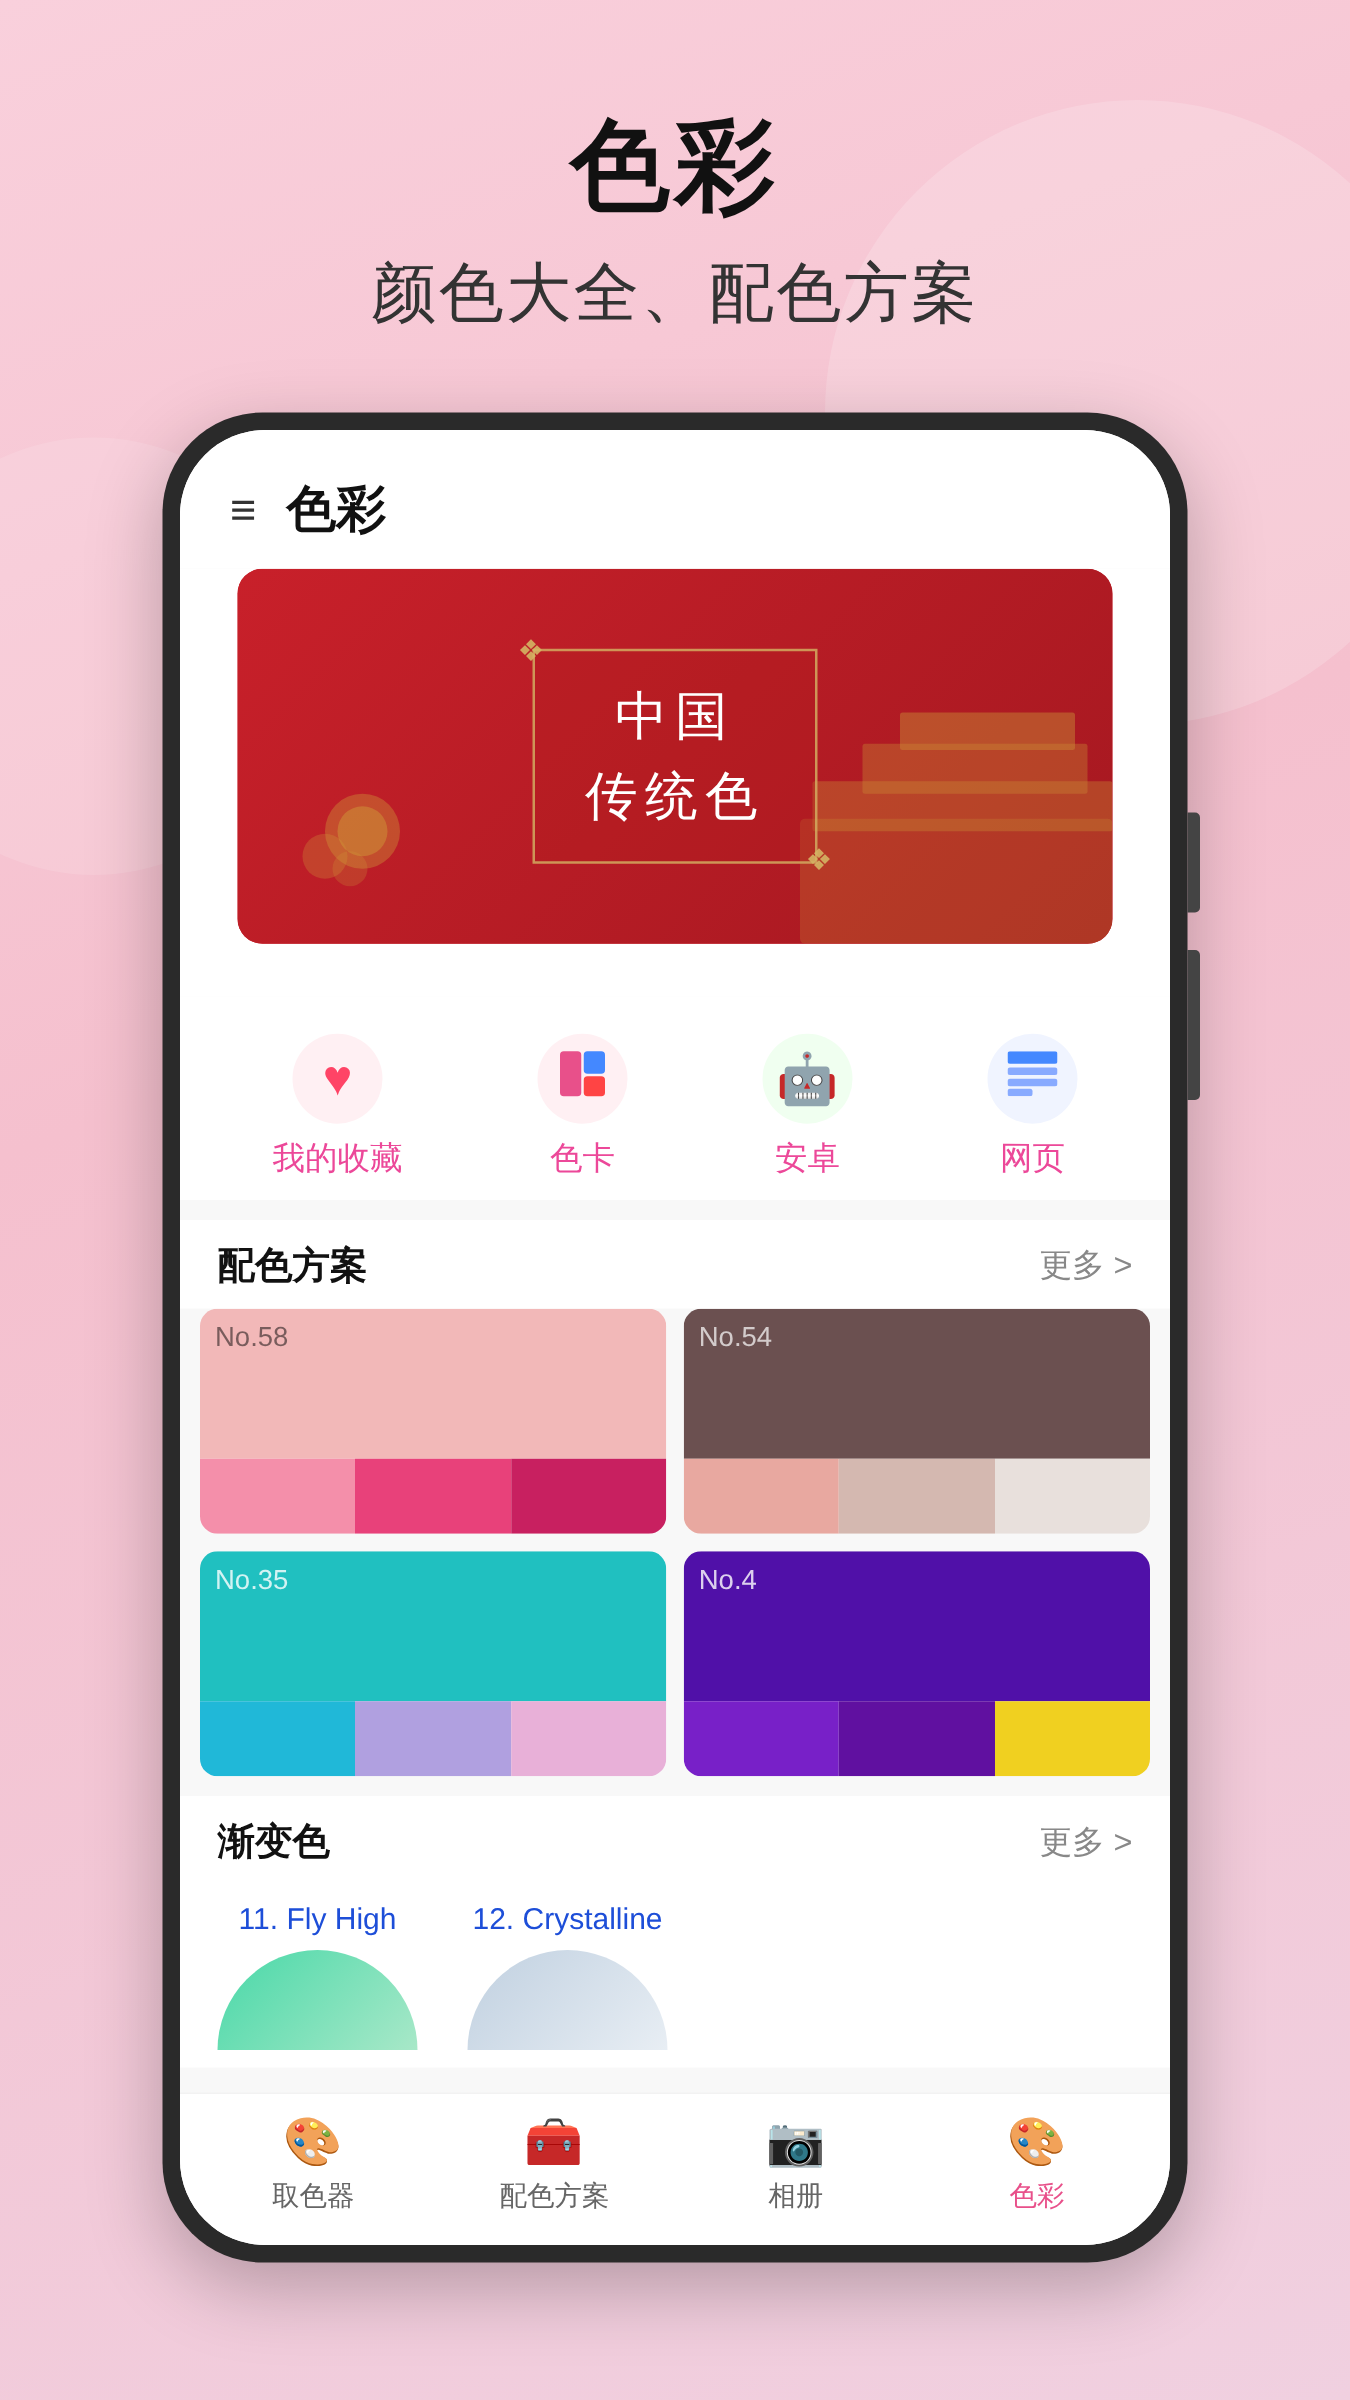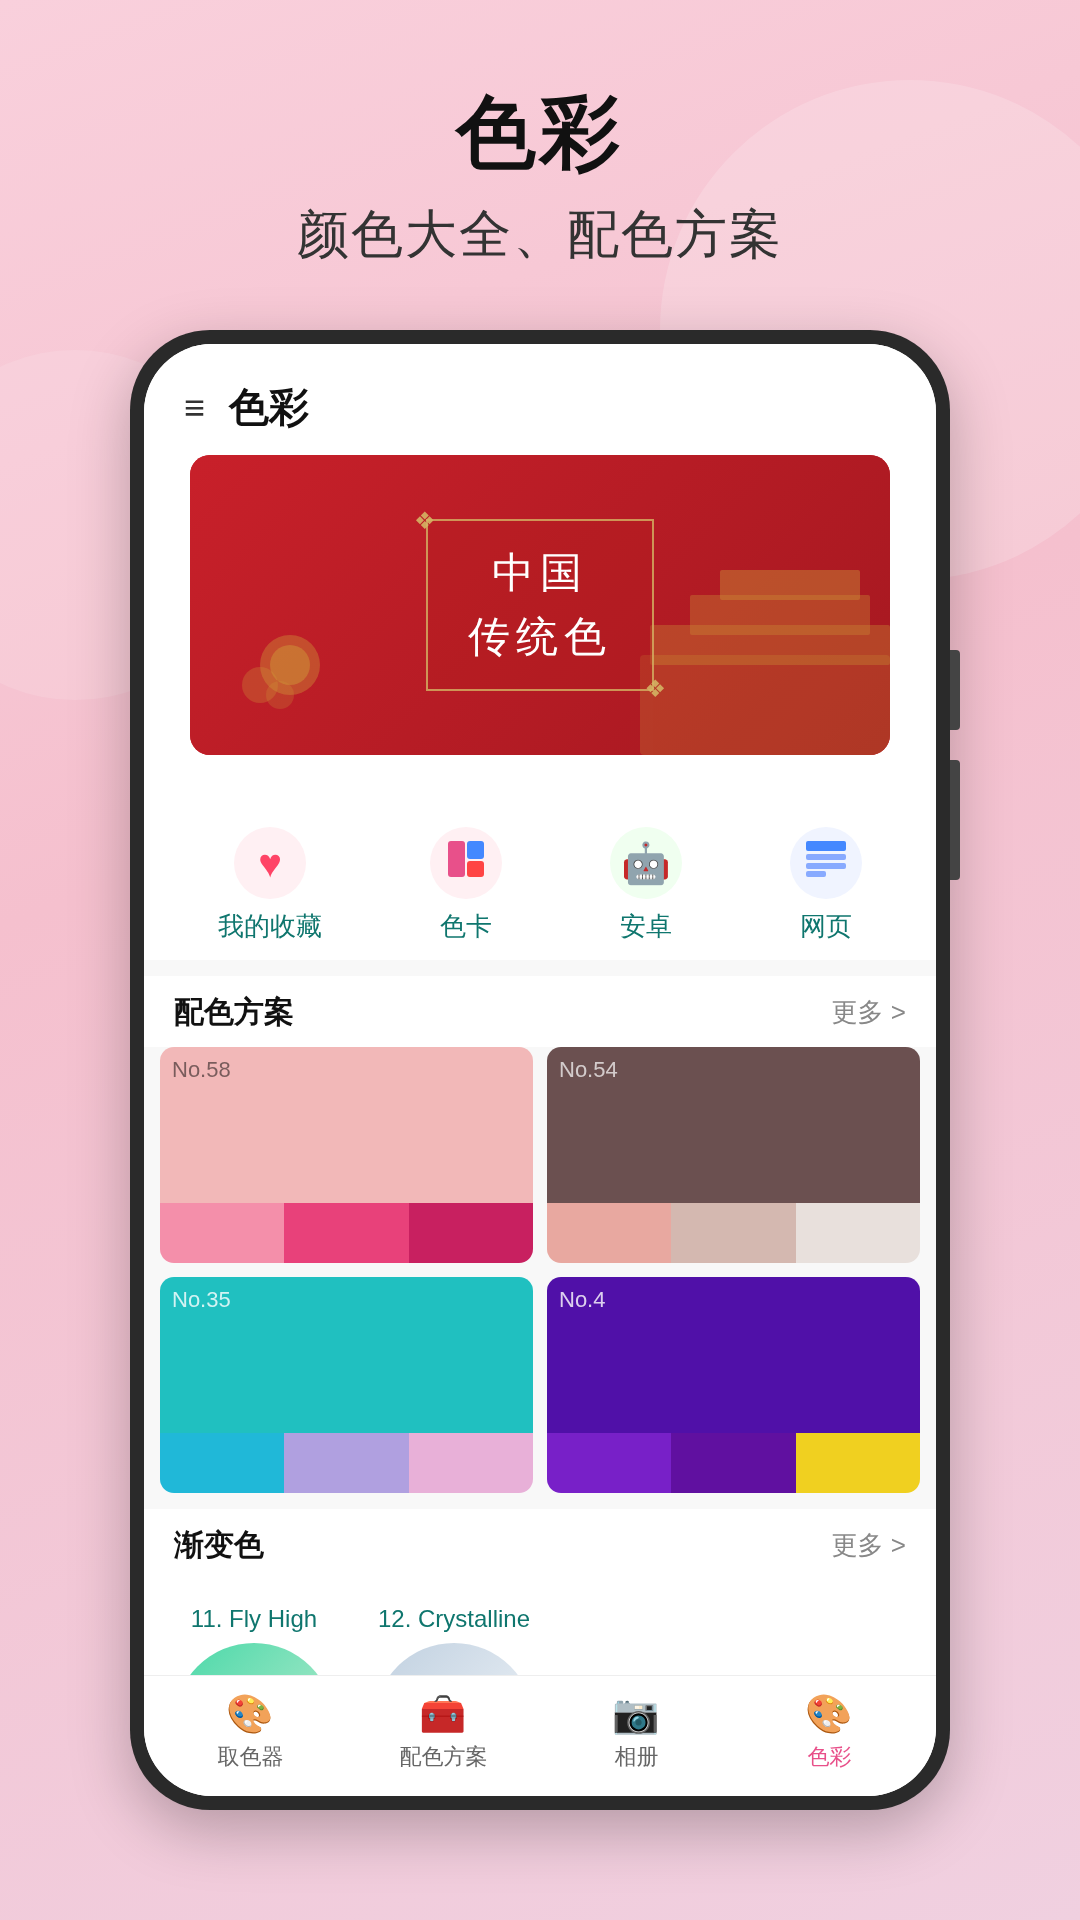--- a/index.html
+++ b/index.html
@@ -219,21 +219,21 @@
     .icon-circle {
       width: 72px; height: 72px;
       border-radius: 50%;
       display: flex;
       align-items: center;
       justify-content: center;
       font-size: 36px;
     }
     .icon-label {
       font-size: 26px;
-      color: #0f766e;
+      color: #ec4899;
     }
 
     
     .section-header {
       display: flex;
       justify-content: space-between;
       align-items: center;
       padding: 16px 30px 14px;
       background: #fff;
     }
@@ -265,21 +265,21 @@
     }
     .palette-no {
       position: absolute;
       top: 10px; left: 12px;
       font-size: 22px;
       color: rgba(0,0,0,0.5);
       font-weight: 500;
       z-index: 2;
     }
     .palette-main {
-      height: 156px;
+      height: 120px;
       width: 100%;
     }
     .palette-swatches {
       display: flex;
       height: 60px;
     }
     .swatch {
       flex: 1;
     }
 
@@ -297,24 +297,23 @@
     }
     .gradient-item {
       display: flex;
       flex-direction: column;
       align-items: center;
       gap: 10px;
       min-width: 180px;
     }
     .gradient-item-title {
       font-size: 24px;
-      color: #0f766e;
+      color: #1d4ed8;
       font-weight: 500;
       text-align: center;
-      margin-top: 11px;
     }
     .gradient-semicircle {
       width: 160px;
       height: 80px;
       border-radius: 80px 80px 0 0;
       overflow: hidden;
     }
 
     
     .bottom-nav {

